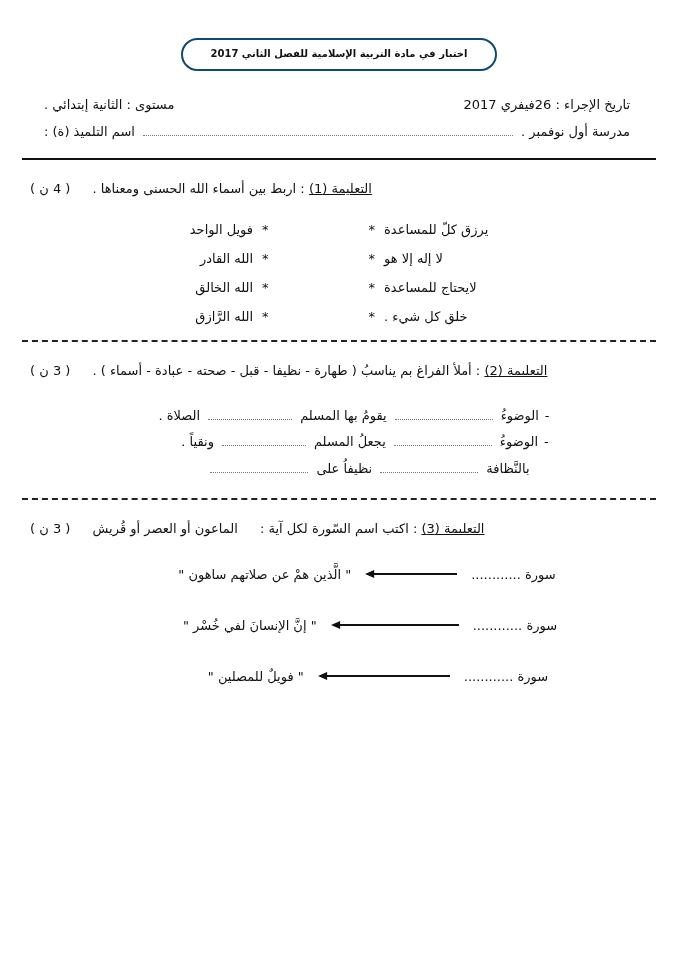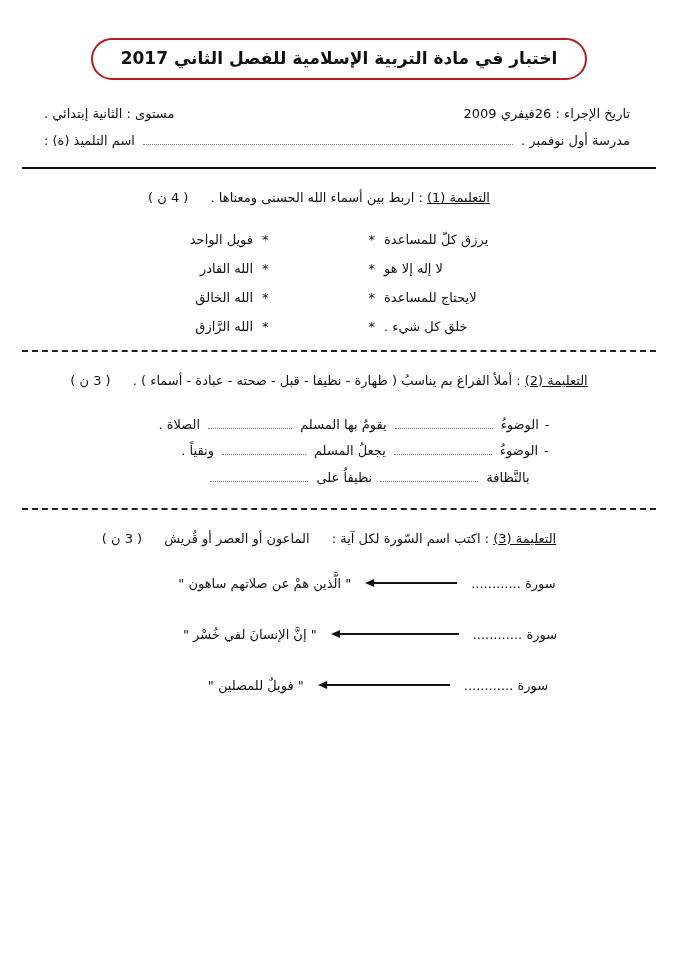--- a/index.html
+++ b/index.html
@@ -26,24 +26,24 @@
     background: #fff;
   }
 
   
   .title-wrap {
     display: flex;
     justify-content: center;
     padding-top: 38px;
   }
   .title-box {
-    border: 2px solid #b91c1c;
+    border: 2px solid #0c4a6e;
     border-radius: 26px;
     padding: 7px 28px 9px 28px;
-    font-size: 17px;
+    font-size: 10px;
     font-weight: bold;
     line-height: 1.3;
     white-space: nowrap;
     background: #fff;
   }
 
   
   .header-info {
     margin-top: 22px;
     padding: 0 48px 0 44px;
@@ -88,21 +88,21 @@
     height: 0;
     border-top: 2px dashed #222;
   }
 
   
   .section { padding: 0 30px; }
   .instr {
     font-size: 13px;
     line-height: 1.7;
     margin: 18px 16px 0 0;
-    text-align: center;
+    text-align: left;
     white-space: nowrap;
   }
   .instr .lead { text-decoration: underline; }
   .instr-1 { padding-right: 24px; }
   .instr-2 { padding-right: 4px; }
   .instr-3 { padding-right: 4px; }
   .pts { display: inline-block; padding-right: 18px; }
 
   
   .match {
@@ -183,21 +183,21 @@
 <body>
 
 <div class="page">
 
   <div class="title-wrap">
     <div class="title-box">اختبار في مادة التربية الإسلامية للفصل الثاني 2017</div>
   </div>
 
   <div class="header-info">
     <div class="hdr-row">
-      <span class="hdr-left">تاريخ الإجراء : 26فيفري 2009</span>
+      <span class="hdr-left">تاريخ الإجراء : 26فيفري 2017</span>
       <span class="hdr-right">مستوى : الثانية إبتدائي .</span>
     </div>
     <div class="name-row">
       <span class="school">مدرسة أول نوفمبر .</span>
       <span class="dotline"></span>
       <span class="name-label">اسم التلميذ (ة) :</span>
     </div>
   </div>
 
   <hr class="rule-solid">

